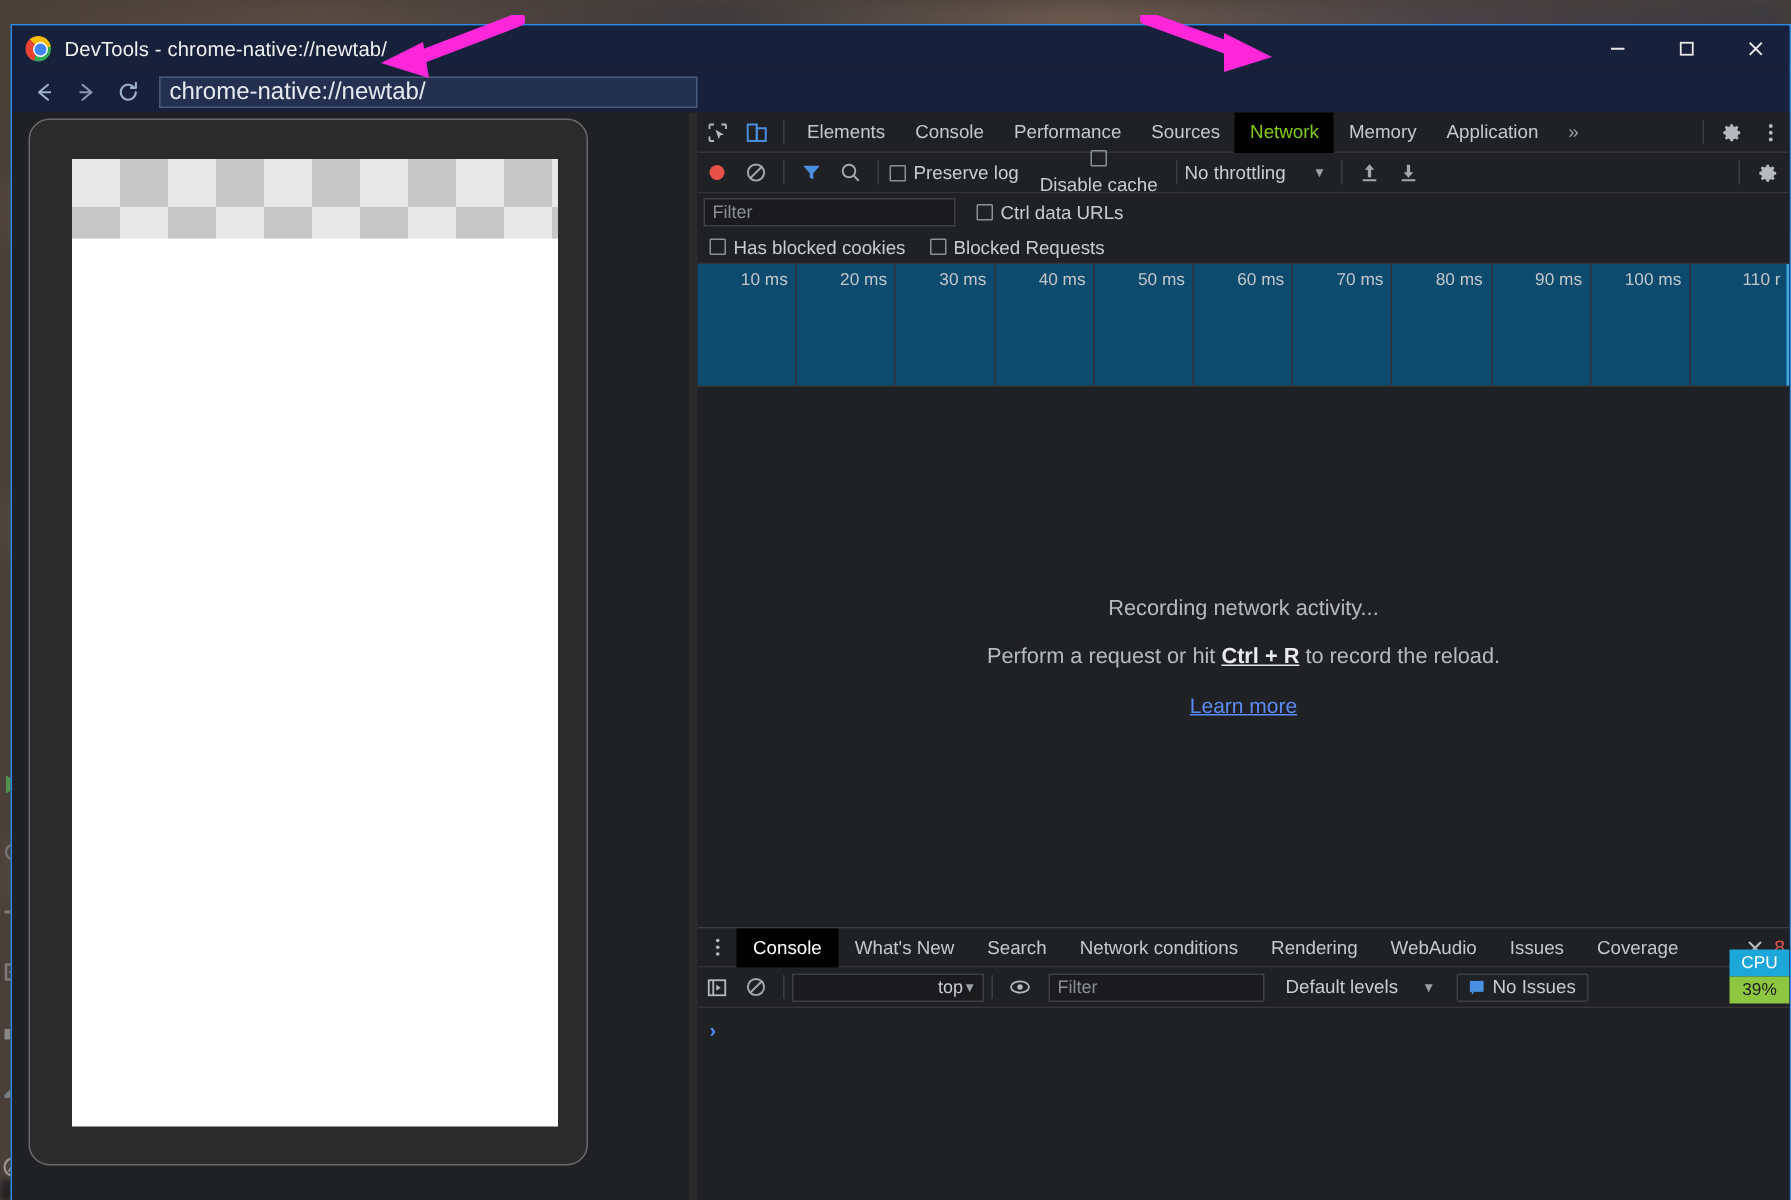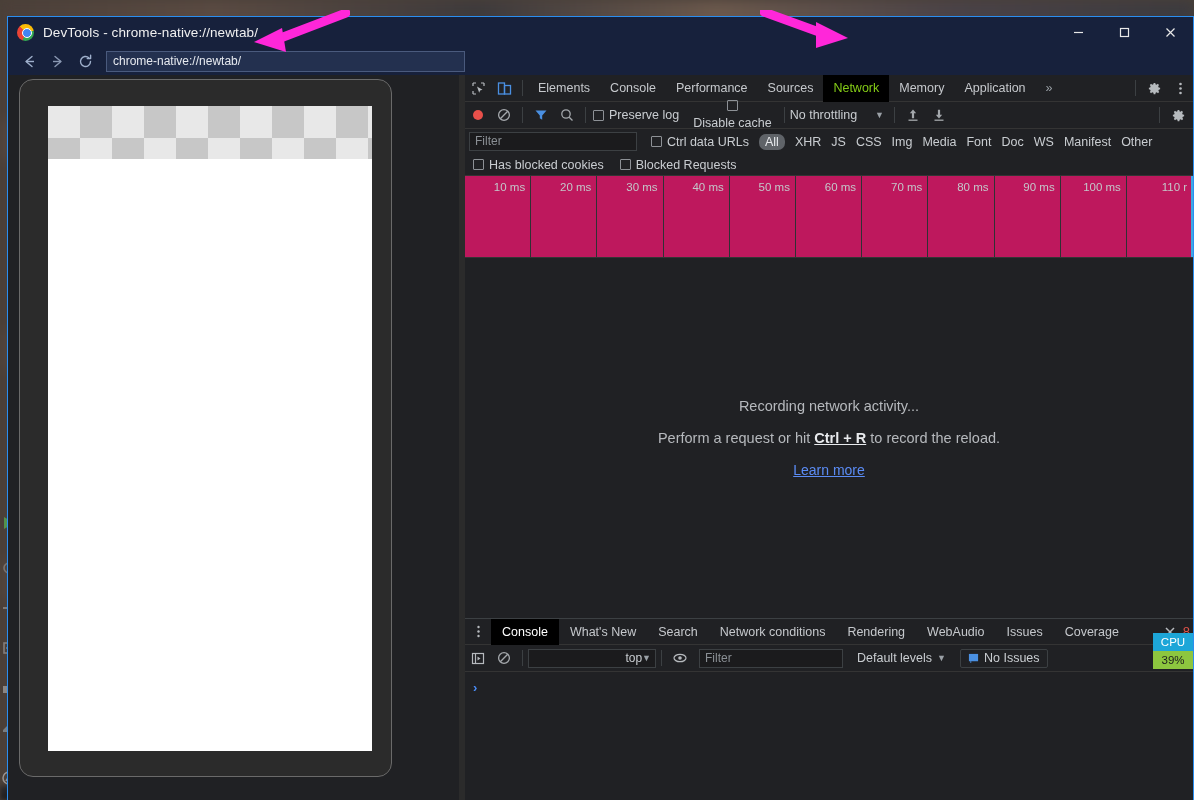--- a/index.html
+++ b/index.html
@@ -69,21 +69,21 @@
     height: 28px; background: #17213c; display: flex; align-items: center;
     padding: 0 0 0 8px; gap: 2px;
   }
   .navbtn {
     width: 26px; height: 24px; display: flex; align-items: center; justify-content: center;
     color: #b8c2d6; font-size: 15px;
   }
   #url-field {
     flex: 1; margin-left: 6px; margin-right: 728px;
     height: 21px; background: #23304f; border: 1px solid #4a5a7d;
-    color: #e6e9ef; font-size: 12px; line-height: 19px; padding: 0 6px;
+    color: #e6e9ef; font-size: 16px; line-height: 19px; padding: 0 6px;
     white-space: nowrap; overflow: hidden;
   }
 
   
   #body-split { display: flex; height: 735px; background: #1e1e1e; }
 
   
   #viewport-pane {
     width: 451px; background: #202124; position: relative; flex: none;
   }
@@ -157,21 +157,21 @@
   }
 
   
   #blockedrow {
     display: flex; align-items: center; height: 22px; gap: 16px;
     padding-left: 8px; border-bottom: 1px solid #343434; flex: none; font-size: 12.5px;
   }
 
   
   #timeline {
-    height: 82px; background: #be185d; border-bottom: 1px solid #343434;
+    height: 82px; background: #0c4a6e; border-bottom: 1px solid #343434;
     display: flex; position: relative; flex: none; overflow: hidden;
   }
   .tcell {
     flex: 1; border-right: 1px solid #303134; position: relative; min-width: 0;
   }
   .tcell span {
     position: absolute; right: 5px; top: 5px; color: #c4c7ca; font-size: 11.5px; white-space: nowrap;
   }
   #tl-right-edge { position: absolute; right: 0; top: 0; width: 2px; height: 82px; background: #3ea8e5; }
 
@@ -195,21 +195,21 @@
   #console-tool { display: flex; align-items: center; height: 27px; border-bottom: 1px solid #343434; flex: none; font-size: 12.5px; color: #c9cdd1; }
   #ctx-select {
     width: 128px; height: 19px; background: #1b1b1d; border: 1px solid #3c4043;
     display: flex; align-items: center; justify-content: flex-end;
     padding: 0 4px 0 6px; color: #c9cdd1; font-size: 12px; flex: none;
   }
   #console-filter {
     width: 144px; height: 19px; background: #1b1b1d; border: 1px solid #3c4043;
     color: #8a8f94; font-size: 12px; line-height: 17px; padding: 0 5px; margin-left: 6px; flex: none;
   }
-  #levels { display: flex; align-items: center; gap: 5px; margin-left: 14px; color: #c9cdd1; }
+  #levels { display: flex; align-items: center; gap: 16px; margin-left: 14px; color: #c9cdd1; }
   #noissues {
     display: flex; align-items: center; gap: 5px; margin-left: 14px;
     border: 1px solid #3c4043; height: 19px; padding: 0 7px; color: #c9cdd1; border-radius: 2px;
   }
   #console-body { flex: 1; background: #202124; padding: 6px 0 0 8px; min-height: 0; }
   #prompt { color: #4a8df8; font-size: 13px; font-weight: bold; }
 
   
   #cpu-meter {
     position: absolute; right: 0; top: 14px; width: 40px; z-index: 30;
@@ -433,33 +433,20 @@
             </svg>
         </div>
       </div>
 
       <div id="filterrow">
         <div id="filter-input" placeholder="Filter">Filter</div>
         <div class="chk" style="margin-left:14px;">
           <span class="box"></span>
           <span>Ctrl data URLs</span>
         </div>
-        <div id="typefilters">
-          <span class="tf sel">All</span>
-          <span class="tf">XHR</span>
-          <span class="tf">JS</span>
-          <span class="tf">CSS</span>
-          <span class="tf">Img</span>
-          <span class="tf">Media</span>
-          <span class="tf">Font</span>
-          <span class="tf">Doc</span>
-          <span class="tf">WS</span>
-          <span class="tf">Manifest</span>
-          <span class="tf">Other</span>
-        </div>
       </div>
 
       <div id="blockedrow">
         <div class="chk">
           <span class="box"></span>
           <span>Has blocked cookies</span>
         </div>
         <div class="chk">
           <span class="box"></span>
           <span>Blocked Requests</span>

